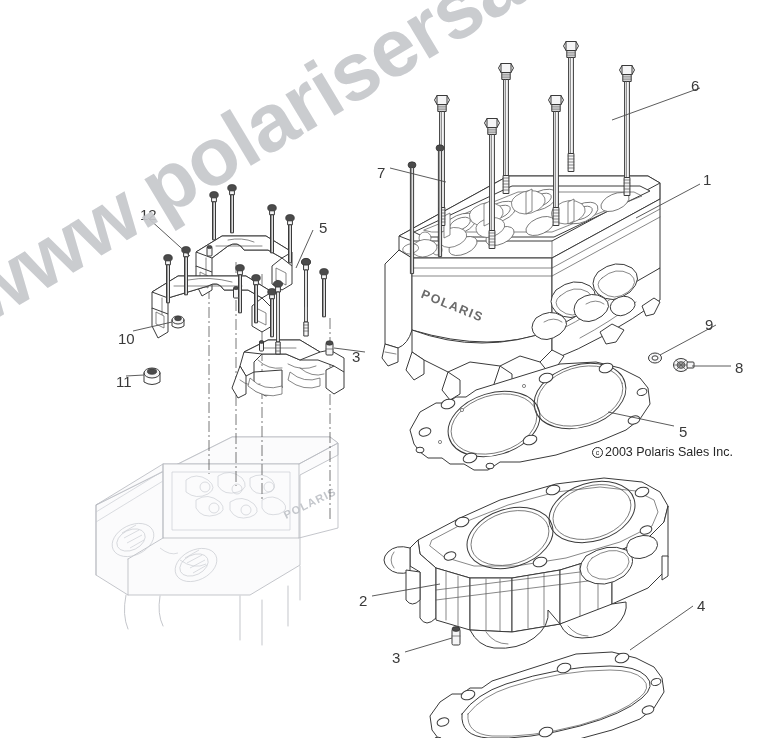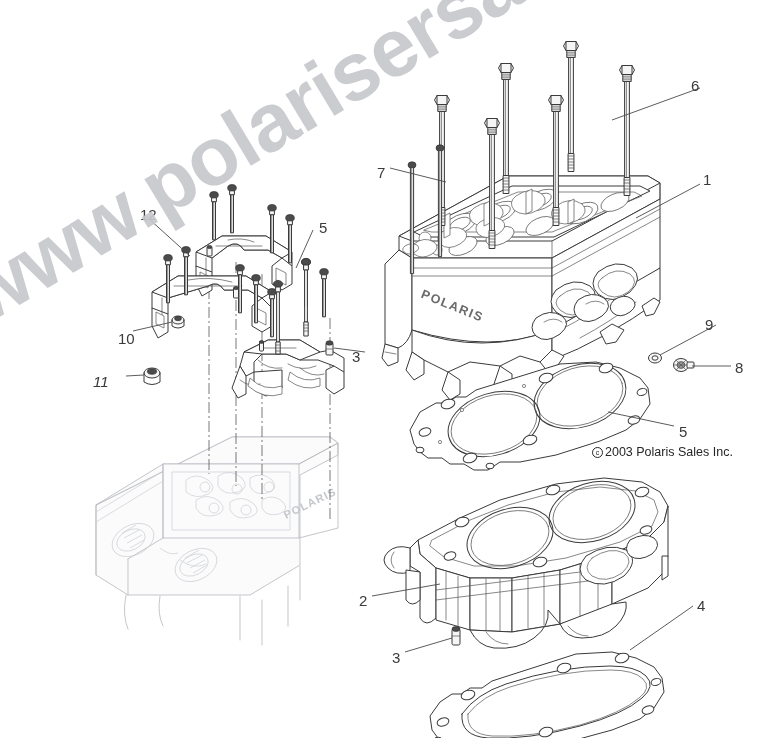--- a/index.html
+++ b/index.html
@@ -481,21 +481,21 @@
   <div class="callout" style="left:359px; top:593px;">2</div>
   <div class="callout" style="left:352px; top:349px;">3</div>
   <div class="callout" style="left:392px; top:650px;">3</div>
   <div class="callout" style="left:697px; top:598px;">4</div>
   <div class="callout" style="left:679px; top:424px;">5</div>
   <div class="callout" style="left:691px; top:78px;">6</div>
   <div class="callout" style="left:377px; top:165px;">7</div>
   <div class="callout" style="left:735px; top:360px;">8</div>
   <div class="callout" style="left:705px; top:317px;">9</div>
   <div class="callout" style="left:118px; top:331px;">10</div>
-  <div class="callout" style="left:93px; top:374px;font-style:italic;">11</div>
+  <div class="callout" style="left:116px; top:374px;">11</div>
   <div class="callout" style="left:140px; top:207px;">12</div>
   <div class="callout" style="left:319px; top:220px;">5</div>
 
   <div class="copyright">
     <span class="cmark">c</span><span>2003 Polaris Sales Inc.</span>
   </div>
 
   <div id="watermark">www.polarisersatzteile.de</div>
 
 </div>

